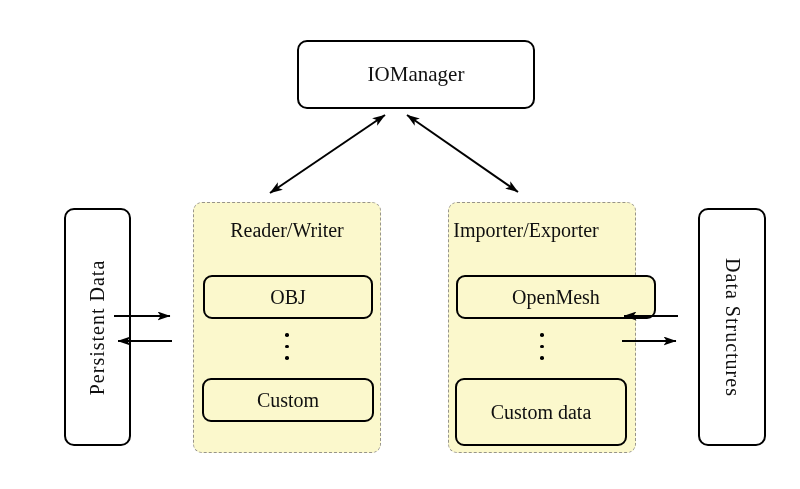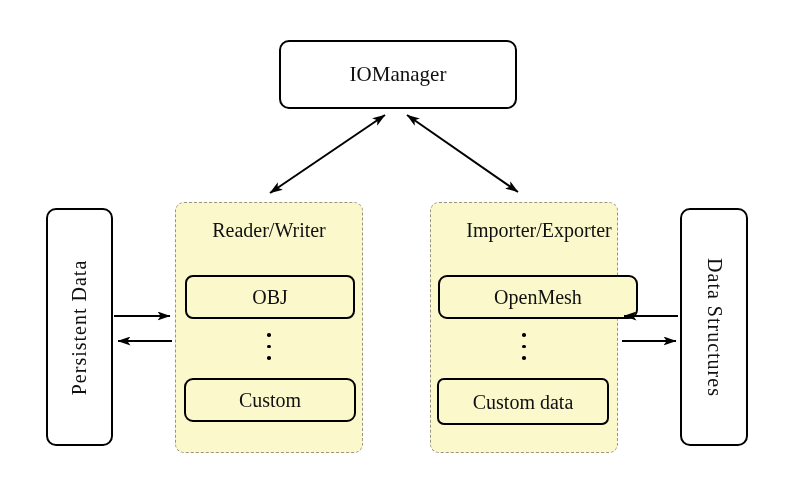--- a/index.html
+++ b/index.html
@@ -2,21 +2,21 @@
 <html style="--background: #FFFFFF; --container-fill: #FBF8CC; --container-border: #97948A; --node-border: #000000; --arrow: #000000;"><head>
 <meta charset="utf-8">
 <style>
   html, body { margin:0; padding:0; background:#fff; }
   .canvas {
     position:relative; width:800px; height:489px; overflow:hidden;
     background:var(--background,#ffffff);
     font-family:"Liberation Serif","DejaVu Serif",serif;
     color:#101010;
   }
-  .abs { position:absolute; box-sizing:border-box; }
+  .abs { position:absolute; box-sizing:border-box;margin-left:18px; }
 
   .iomanager {
     left:279px; top:40px; width:238px; height:69px;
     border:2.5px solid var(--node-border,#000); border-radius:10px;
     background:#fff; display:flex; align-items:center; justify-content:center;
     font-size:21px;
   }
 
   .container {
     background:var(--container-fill,#FBF8CC);
@@ -24,32 +24,32 @@
     border-radius:9px;
   }
   .rw-container { left:175px; top:202px; width:188px; height:251px; }
   .ie-container { left:430px; top:202px; width:188px; height:251px; }
 
   .ctitle {
     top:216px; height:28px; line-height:28px; font-size:20px;
     text-align:center; white-space:nowrap;
   }
   .rw-title { left:175px; width:188px; }
-  .ie-title { left:453px; width:172px; }
+  .ie-title { left:422px; width:172px; }
 
   .inner {
     border:2.5px solid var(--node-border,#000); border-radius:9px;
     background:var(--container-fill,#FBF8CC);
     display:flex; flex-direction:column; align-items:center; justify-content:center;
     font-size:20px; line-height:26px; text-align:center;
   }
-  .obj-box       { left:185px; top:275px; width:170px; height:44px;border-radius:8px; }
+  .obj-box       { left:185px; top:275px; width:170px; height:44px; }
   .openmesh-box  { left:438px; top:275px; width:200px; height:44px; }
   .custom-left   { left:184px; top:378px; width:172px; height:44px; }
-  .custom-right  { left:437px; top:378px; width:172px; height:47px;border-radius:7px; }
+  .custom-right  { left:437px; top:378px; width:172px; height:68px; }
 
   .dots { display:flex; flex-direction:column; gap:8px; }
   .dots i { display:block; width:3.5px; height:3.5px; background:#000; border-radius:50%; }
   .dots-left  { left:267px; top:333px; }
   .dots-right { left:522px; top:333px; }
 
   .side {
     border:2.5px solid var(--node-border,#000); border-radius:10px; background:#fff;
     display:flex; align-items:center; justify-content:center;
   }

